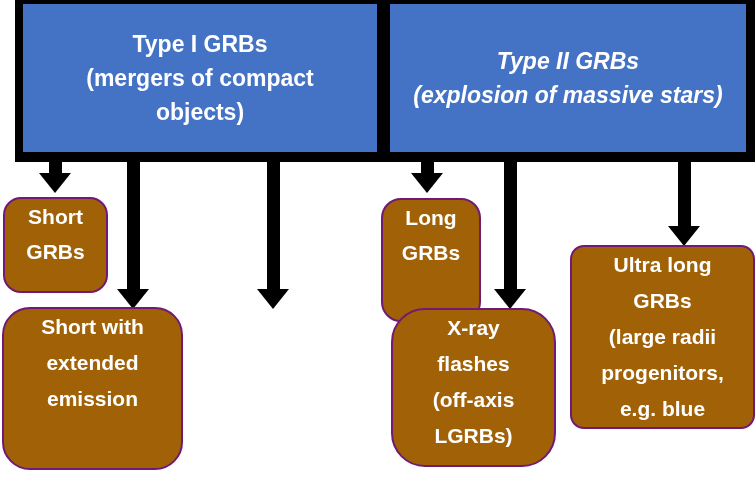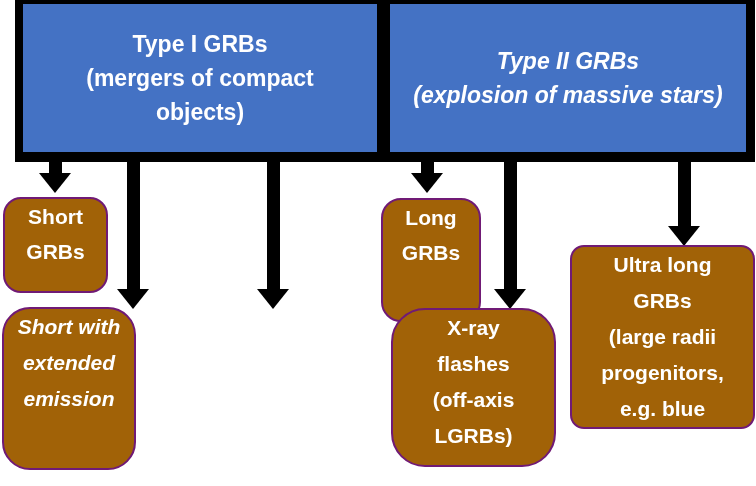--- a/index.html
+++ b/index.html
@@ -33,21 +33,21 @@
     background:#a16207;
     border:2px solid #701a75;
     color:#ffffff;
     font-weight:bold;
     display:flex; flex-direction:column; align-items:center; justify-content:flex-start;
     text-align:center;
   }
   .round-box .box-text { font-size:21px; line-height:36px; white-space:pre-line; }
 
   #short-grbs-box  { left:3px;   top:197px; width:105px; height:96px;  border-radius:18px; }
-  #short-ee-box    { left:2px;   top:307px; width:134px; height:163px; border-radius:28px;font-style:italic; }
+  #short-ee-box    { left:2px;   top:307px; width:181px; height:163px; border-radius:28px; }
   #intrinsic-box   { left:174px; top:310px; width:199px; height:165px; border-radius:30px; }
   #long-grbs-box   { left:381px; top:198px; width:100px; height:124px;  border-radius:20px; }
   #xray-box        { left:391px; top:308px; width:165px; height:159px; border-radius:34px; }
   #ultra-box       { left:570px; top:245px; width:185px; height:184px; border-radius:14px; }
 
   #intrinsic-box .box-text { font-size:22px; line-height:38px; }
   #short-grbs-box .box-text, #long-grbs-box .box-text { line-height:35px; }
 
   
   .formula { display:flex; align-items:center; justify-content:center; margin-top:2px; }

